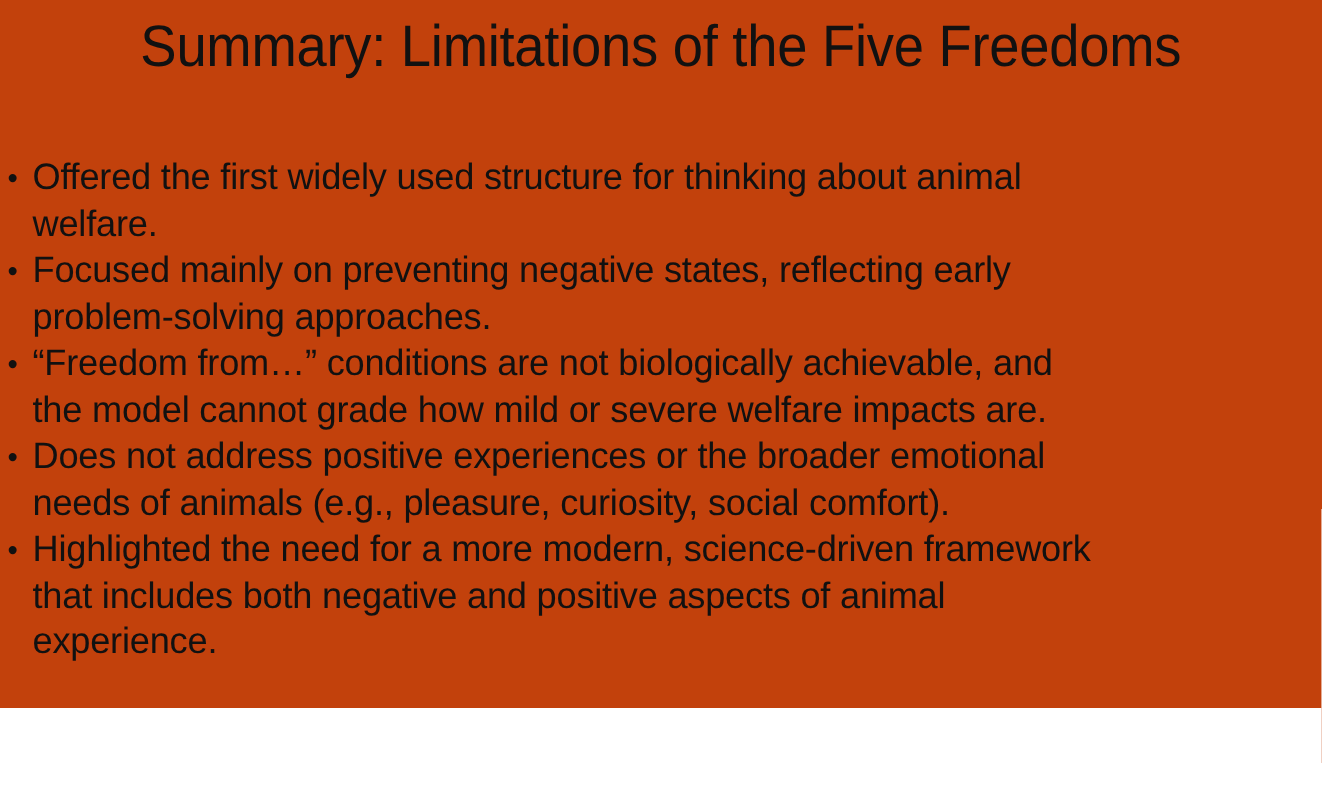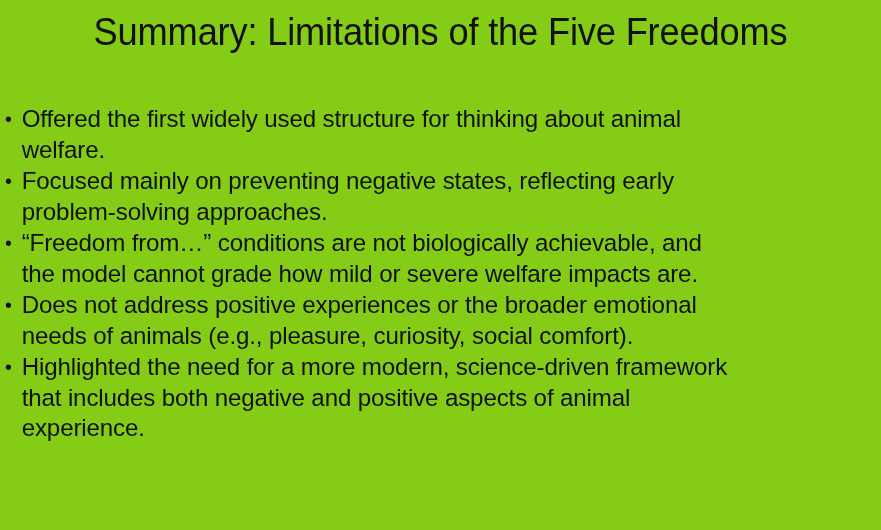--- a/index.html
+++ b/index.html
@@ -10,22 +10,22 @@
   body {
     width: 881px;
     height: 530px;
     overflow: hidden;
     font-family: "Liberation Sans", sans-serif;
     color: #0d0d0d;
   }
   .slide {
     position: relative;
     width: 881px;
-    height: 530px;
-    background: #84cc16;
+    height: 472px;
+    background: #c2410c;
     box-sizing: border-box;
   }
   .slide-title {
     position: absolute;
     left: 0;
     top: 8px;
     width: 881px;
     text-align: center;
     font-family: "Liberation Sans", sans-serif;
     font-size: 39px;

